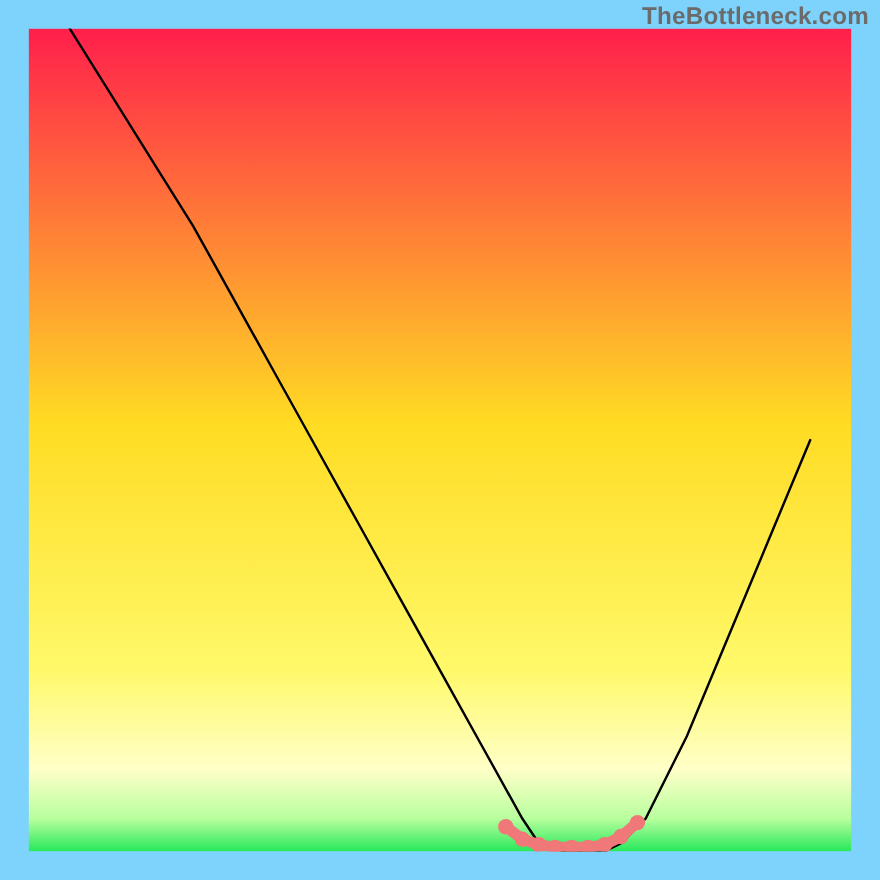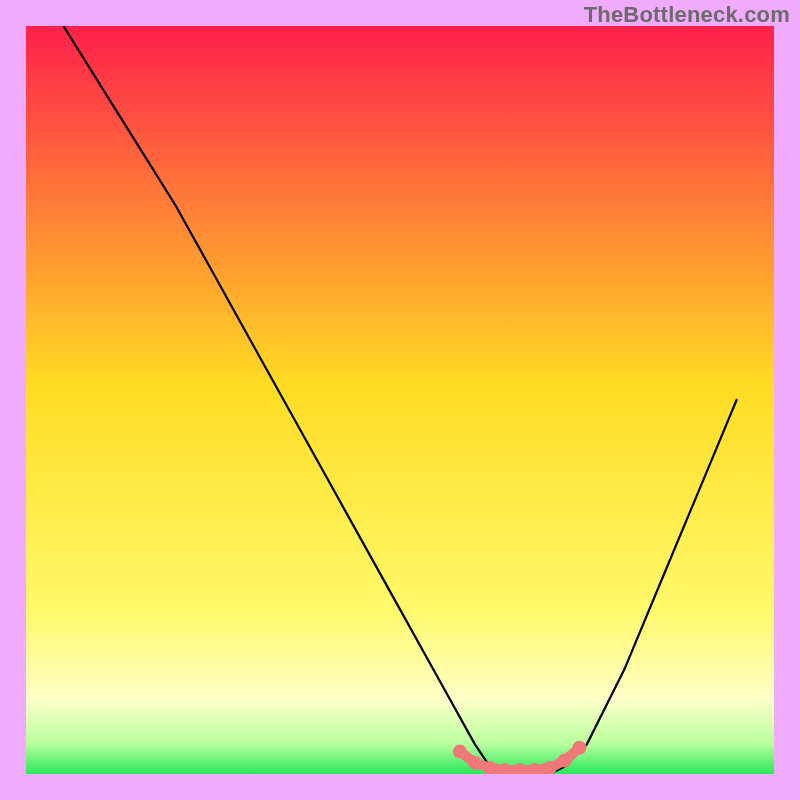--- a/index.html
+++ b/index.html
@@ -10,21 +10,21 @@
     background: #000;
     overflow: hidden;
     font-family: Arial, Helvetica, sans-serif;
   }
   .frame {
     position: absolute;
     left: 0;
     top: 0;
     width: 800px;
     height: 800px;
-    background: #f0abfc;
+    background: #7dd3fc;
   }
   .plot {
     position: absolute;
     left: 26px;
     top: 26px;
     width: 748px;
     height: 748px;
   }
   .watermark {
     position: absolute;

